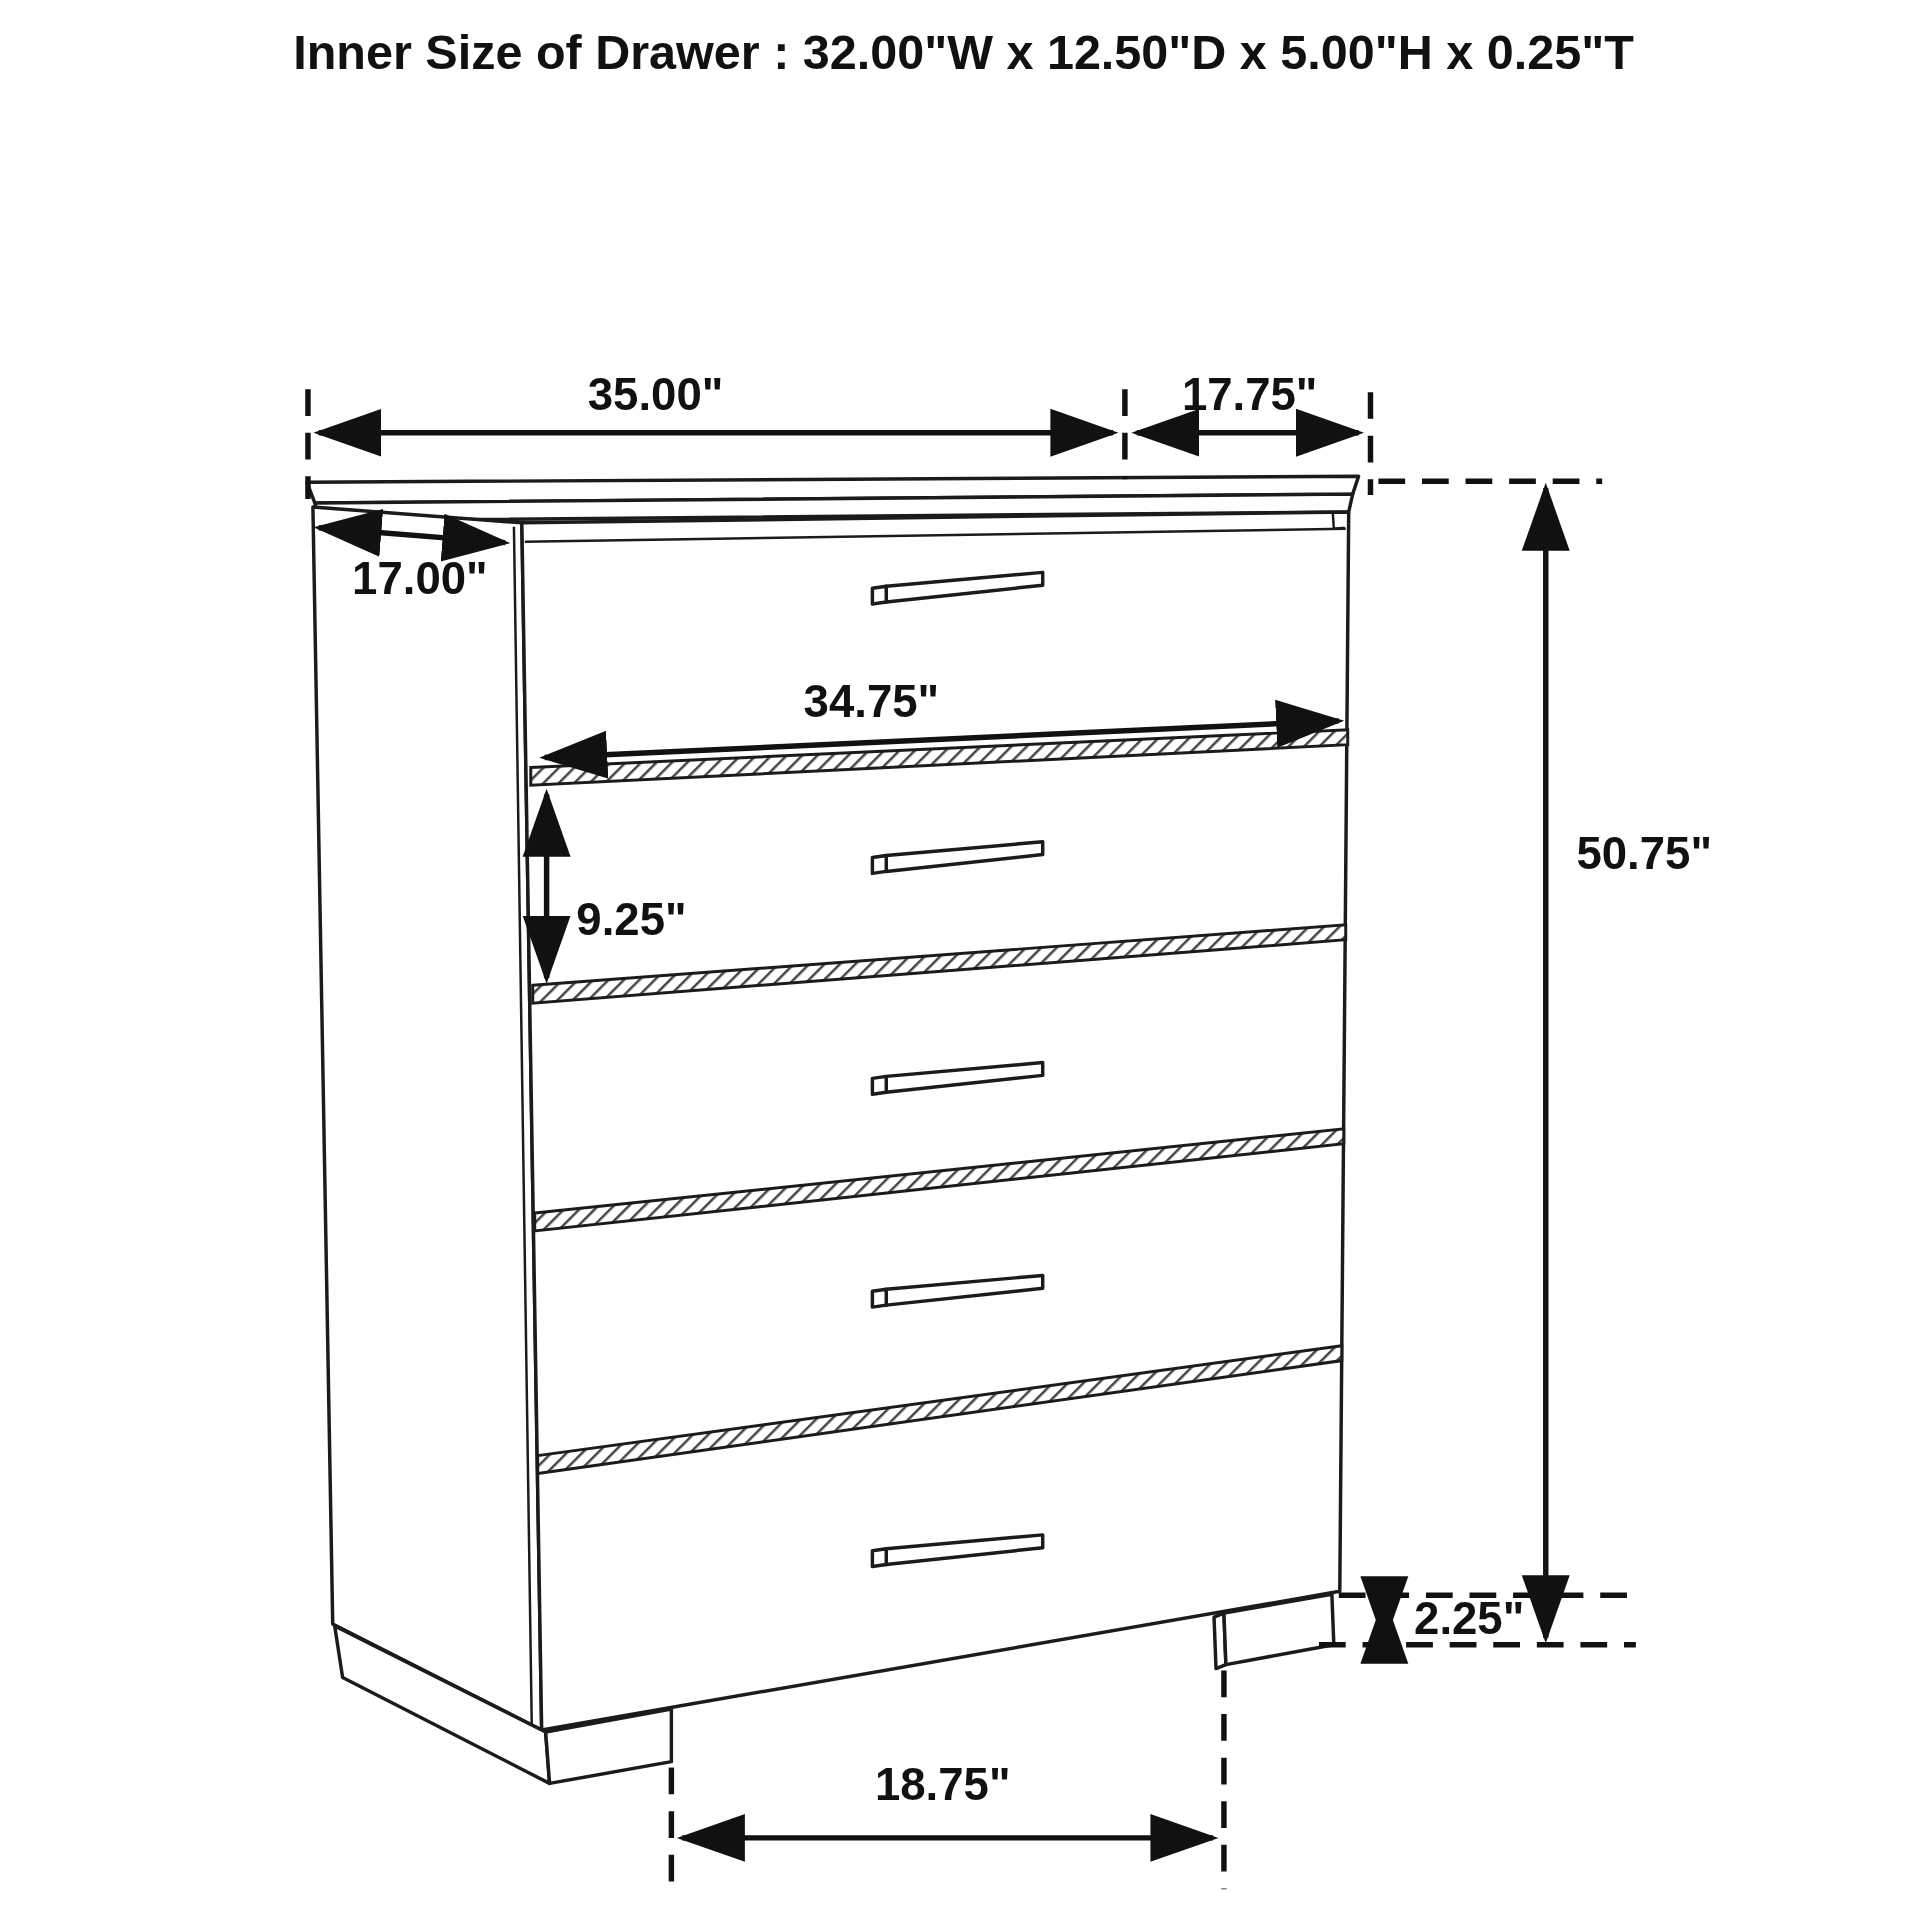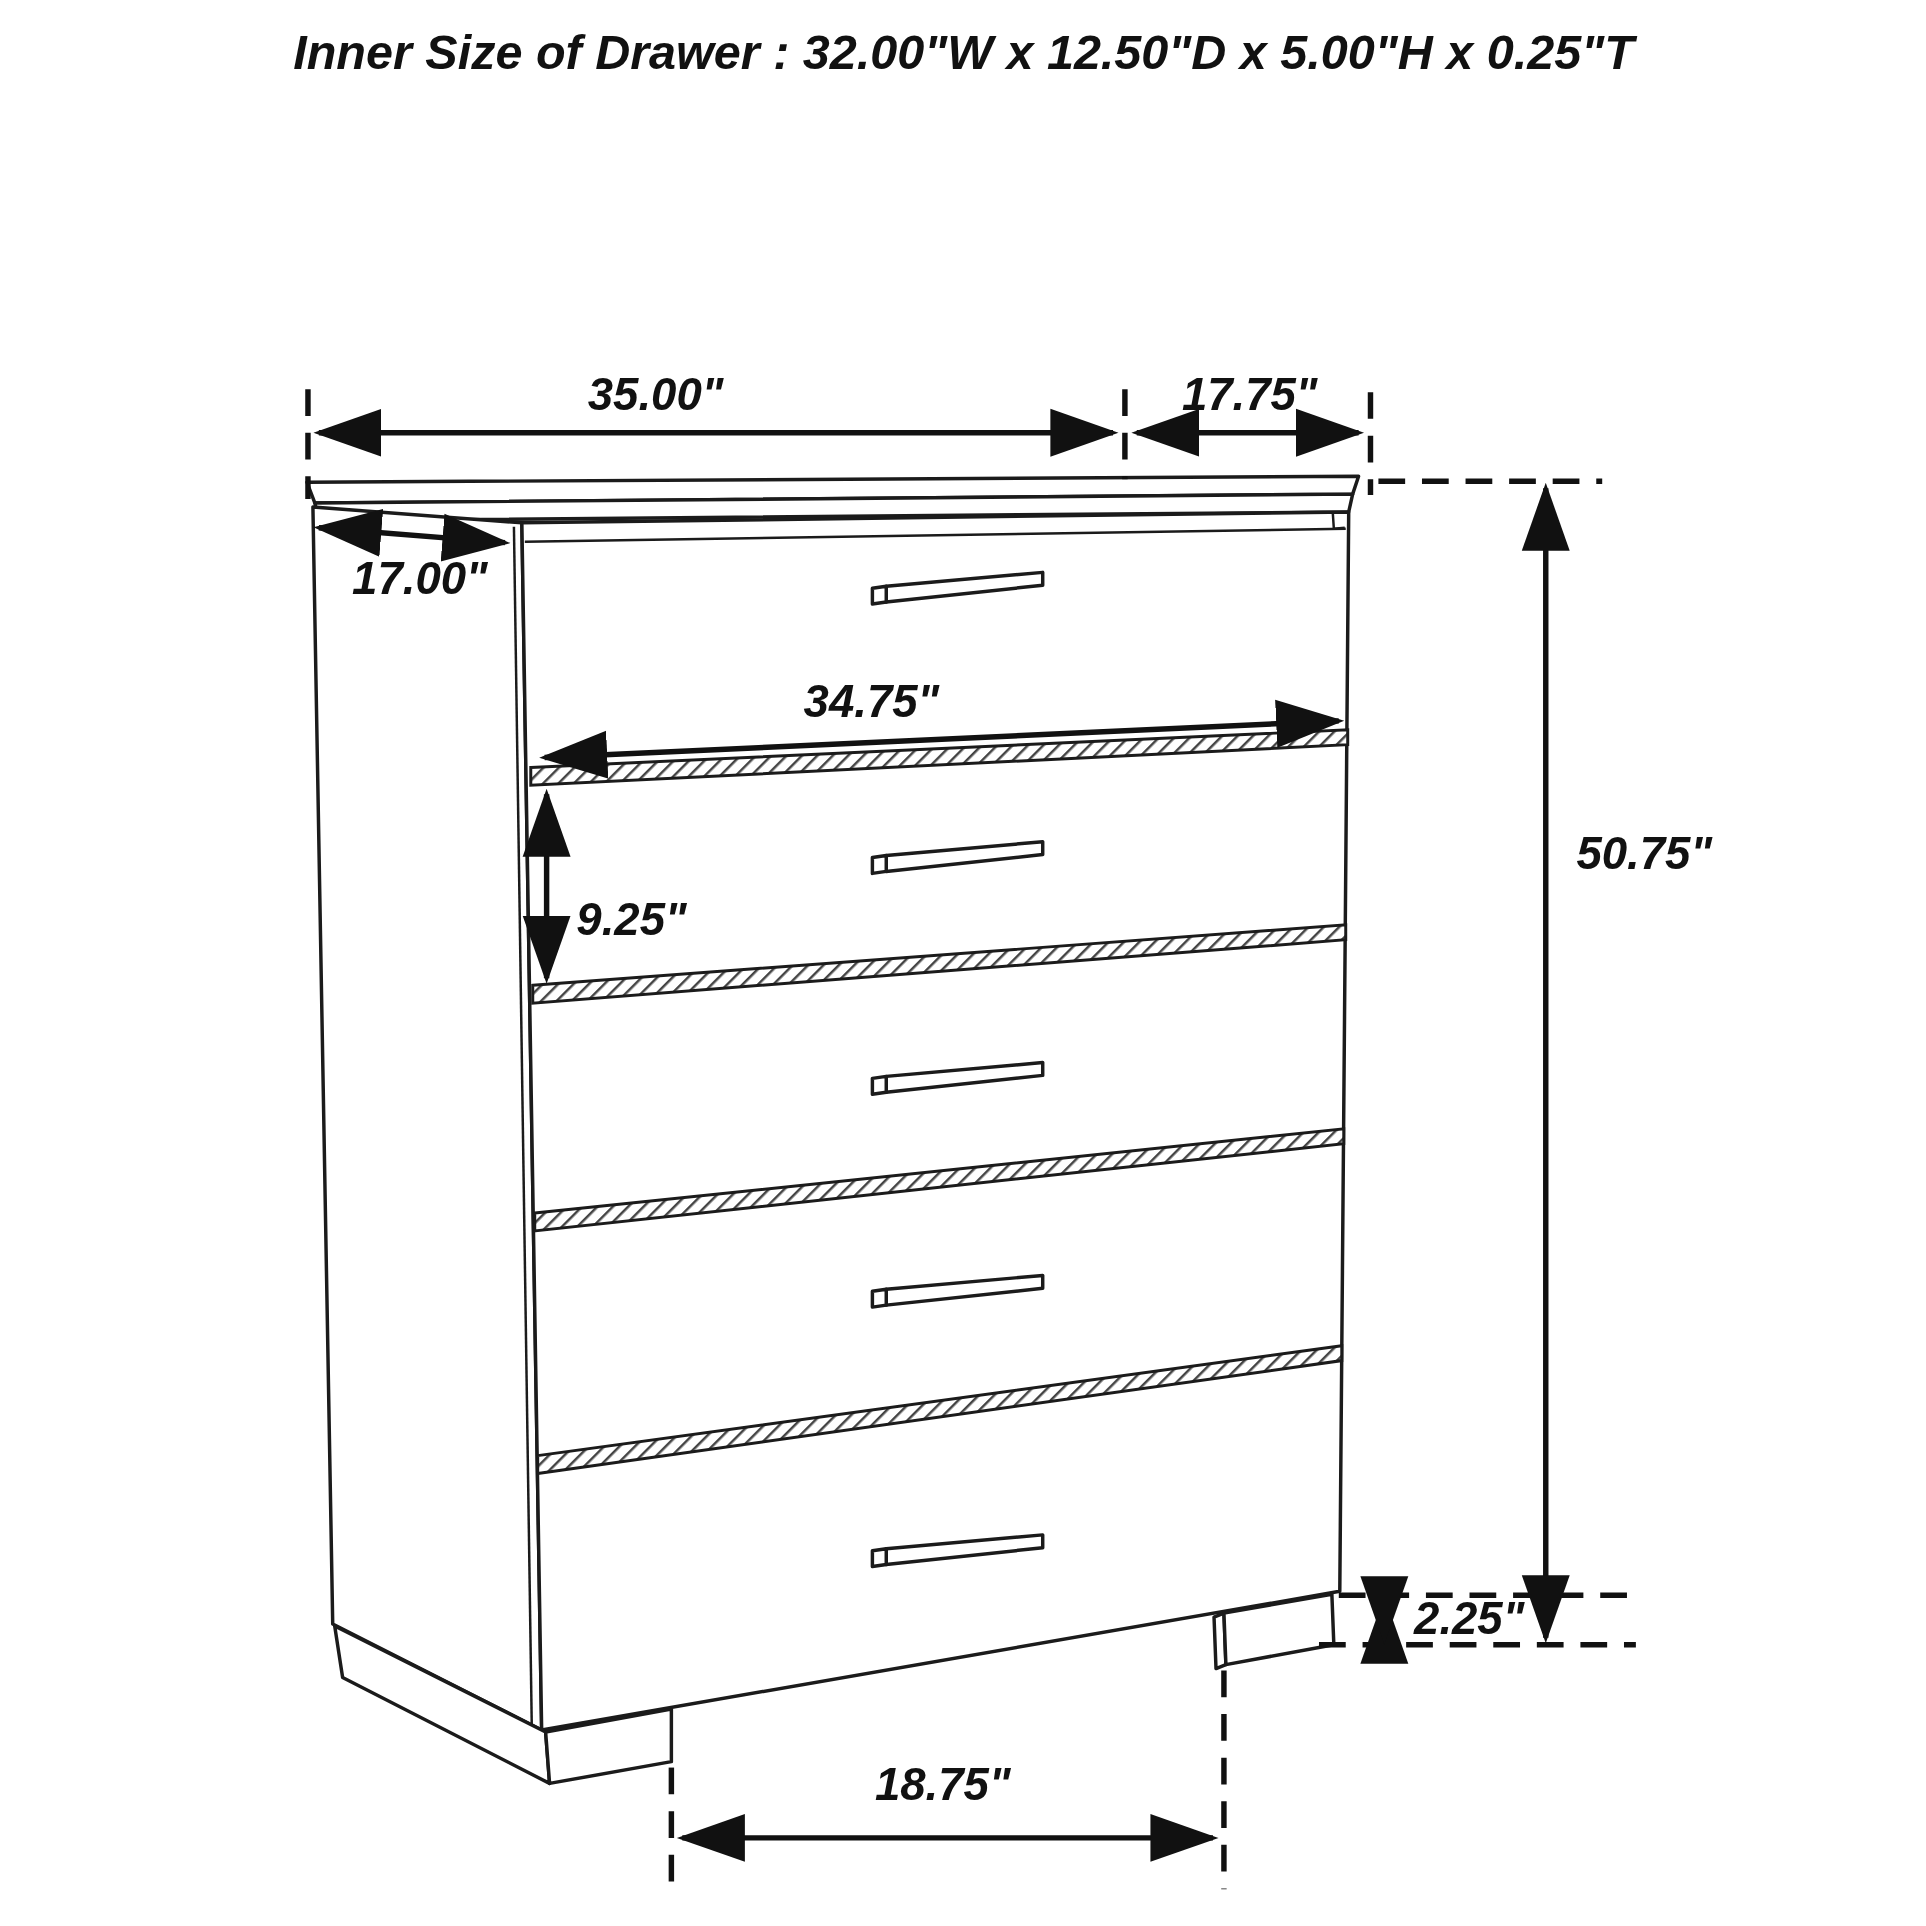--- a/index.html
+++ b/index.html
@@ -6,21 +6,20 @@
     margin: 0;
     padding: 0;
     background: #ffffff;
   }
   .stage {
     position: relative;
     width: 1927px;
     height: 1924px;
     background: #ffffff;
     font-family: "Liberation Sans", sans-serif;
-    font-style: italic;
   }
   svg.diagram {
     display: block;
     width: 1927px;
     height: 1927px;
   }
   .dim-label {
     font-family: "Liberation Sans", sans-serif;
     font-weight: bold;
     font-size: 46px;

